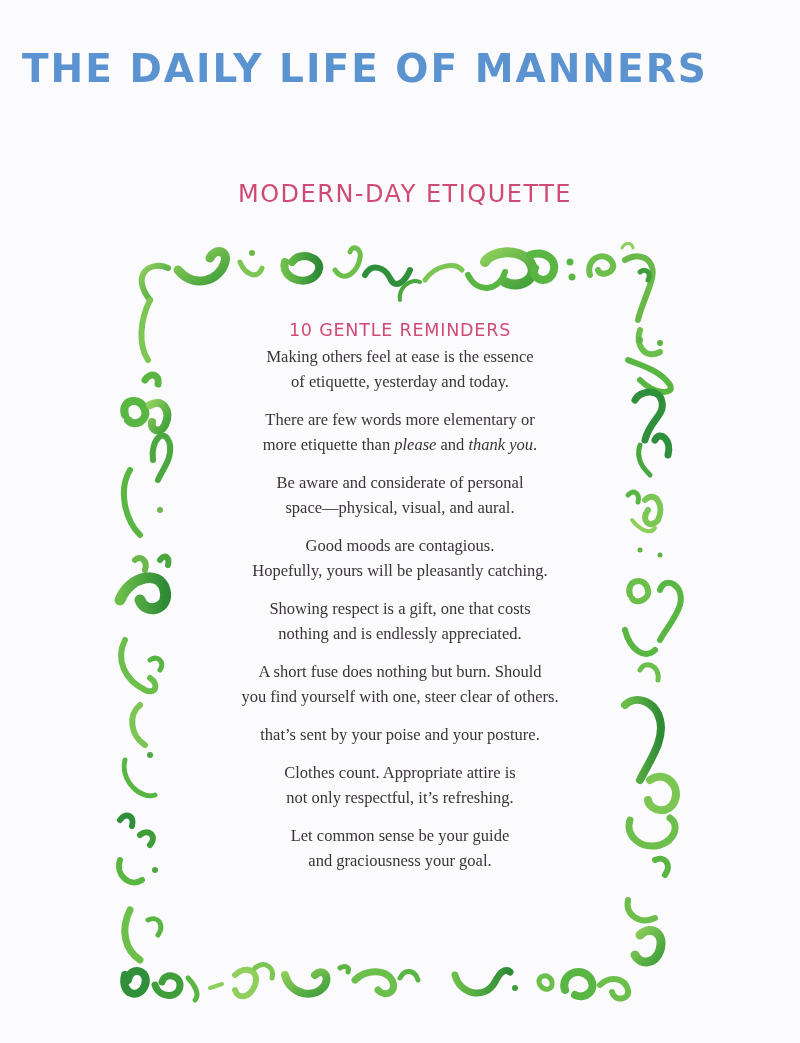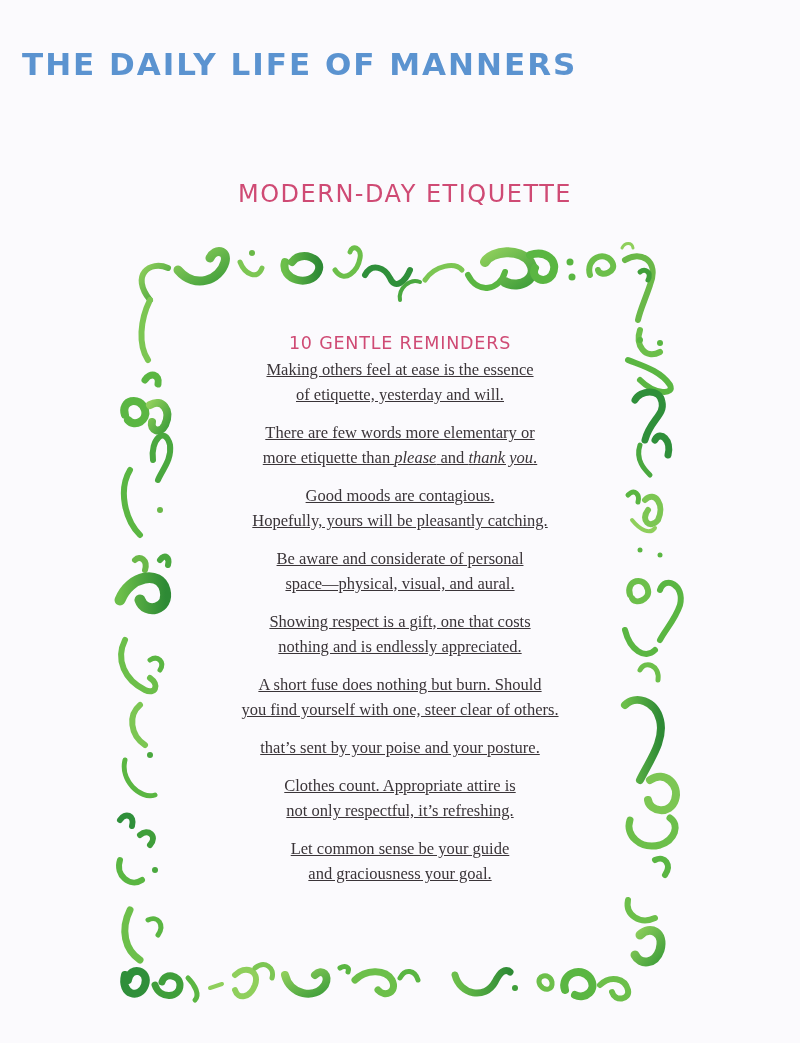--- a/index.html
+++ b/index.html
@@ -14,21 +14,21 @@
     overflow: hidden;
     font-family: "DejaVu Serif", serif;
   }
   .chapter-title {
     position: absolute;
     left: 22px;
     top: 46px;
     width: 760px;
     font-family: "DejaVu Sans", sans-serif;
     font-weight: bold;
-    font-size: 31px;
+    font-size: 39px;
     letter-spacing: 2px;
     color: #5b93d0;
     white-space: nowrap;
   }
   .section-title {
     position: absolute;
     left: 0;
     top: 180px;
     width: 800px;
     text-align: center;
@@ -43,21 +43,21 @@
     position: absolute;
     left: 0;
     top: 0;
     width: 800px;
     height: 1043px;
     pointer-events: none;
   }
   .content {
     position: absolute;
     left: 200px;
-    top: 332px;
+    top: 319px;
     width: 400px;
     text-align: center;
   }
   .list-heading {
     font-family: "DejaVu Sans", sans-serif;
     font-size: 17.5px;
     letter-spacing: 0.8px;
     color: #cf4a74;
     margin: 0 0 3px 0;
     line-height: 22px;
@@ -65,21 +65,20 @@
   .reminder {
     font-family: "Liberation Serif", serif;
     font-size: 16.5px;
     line-height: 25px;
     color: #3a3438;
     margin: 0 0 13px 0;
   }
   .reminder .line {
     display: block;
     white-space: nowrap;
-    text-decoration: underline;
   }
   .reminder em {
     font-style: italic;
     margin-top: 36px;
   }
 </style>
 </head>
 <body>
 
 <div class="chapter-title">THE DAILY LIFE OF MANNERS</div>
@@ -179,39 +178,39 @@
     <path d="M628 900 C625 915, 640 925, 655 918" stroke="#6cbf4a" stroke-width="6"></path>
     <path d="M640 935 C650 925, 665 932, 660 950 C655 965, 640 965, 635 955" stroke="url(#g1)" stroke-width="9"></path>
   </g>
 </svg>
 
 <div class="content">
   <div class="list-heading">10 GENTLE REMINDERS</div>
 
   <p class="reminder">
     <span class="line">Making others feel at ease is the essence</span>
-    <span class="line">of etiquette, yesterday and will.</span>
+    <span class="line">of etiquette, yesterday and today.</span>
   </p>
 
   <p class="reminder">
     <span class="line">There are few words more elementary or</span>
     <span class="line"><span>more etiquette than </span><em>please</em><span> and </span><em>thank you</em><span>.</span></span>
   </p>
 
   <p class="reminder">
+    <span class="line">Be aware and considerate of personal</span>
+    <span class="line">space—physical, visual, and aural.</span>
+  </p>
+
+  <p class="reminder">
     <span class="line">Good moods are contagious.</span>
     <span class="line">Hopefully, yours will be pleasantly catching.</span>
   </p>
 
   <p class="reminder">
-    <span class="line">Be aware and considerate of personal</span>
-    <span class="line">space—physical, visual, and aural.</span>
-  </p>
-
-  <p class="reminder">
     <span class="line">Showing respect is a gift, one that costs</span>
     <span class="line">nothing and is endlessly appreciated.</span>
   </p>
 
 
   <p class="reminder">
     <span class="line">A short fuse does nothing but burn. Should</span>
     <span class="line">you find yourself with one, steer clear of others.</span>
   </p>
 

